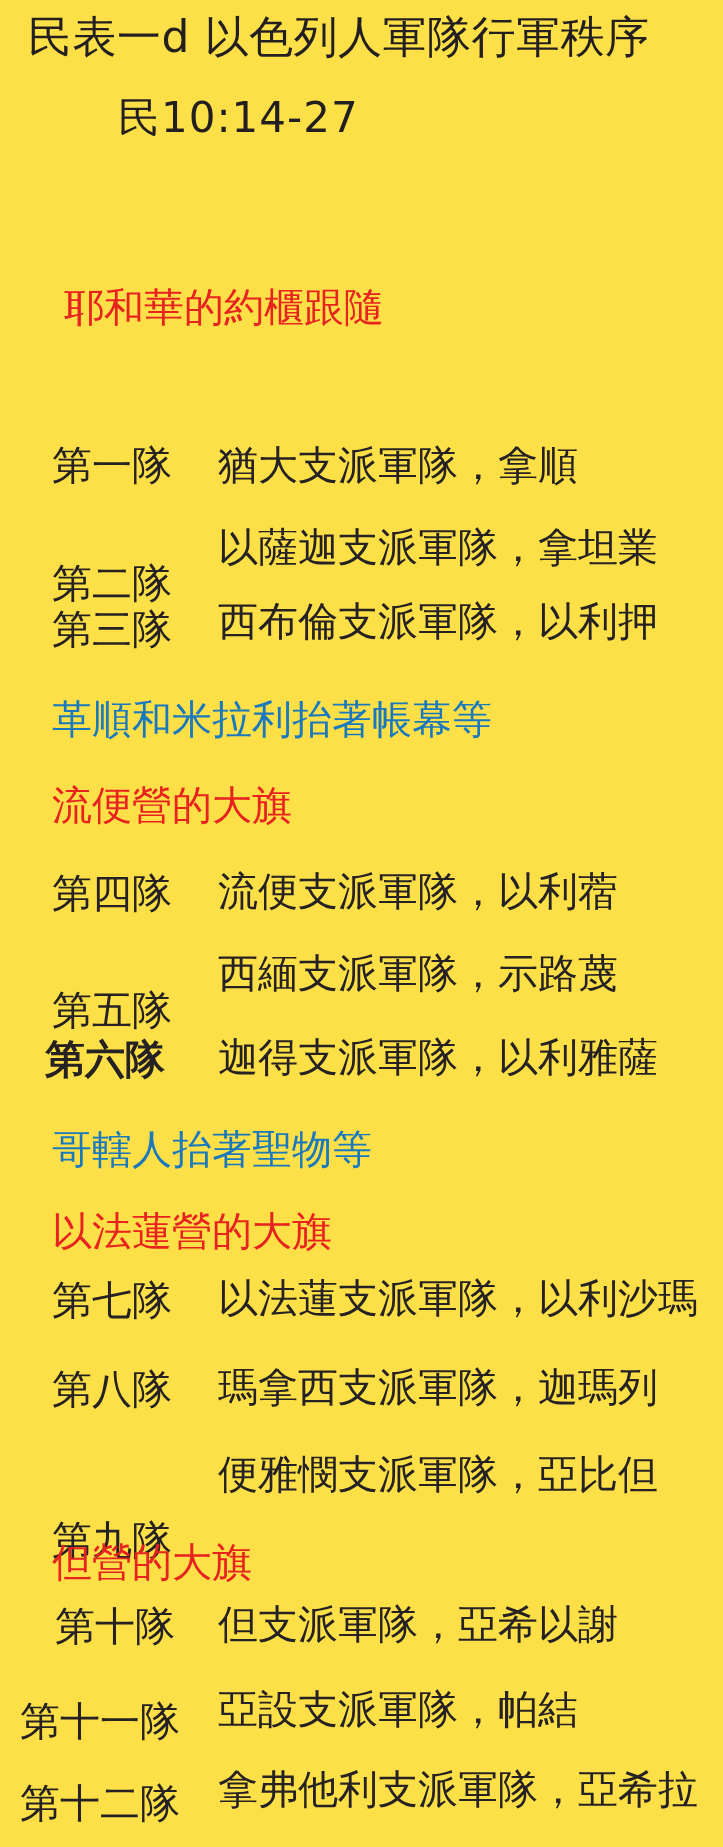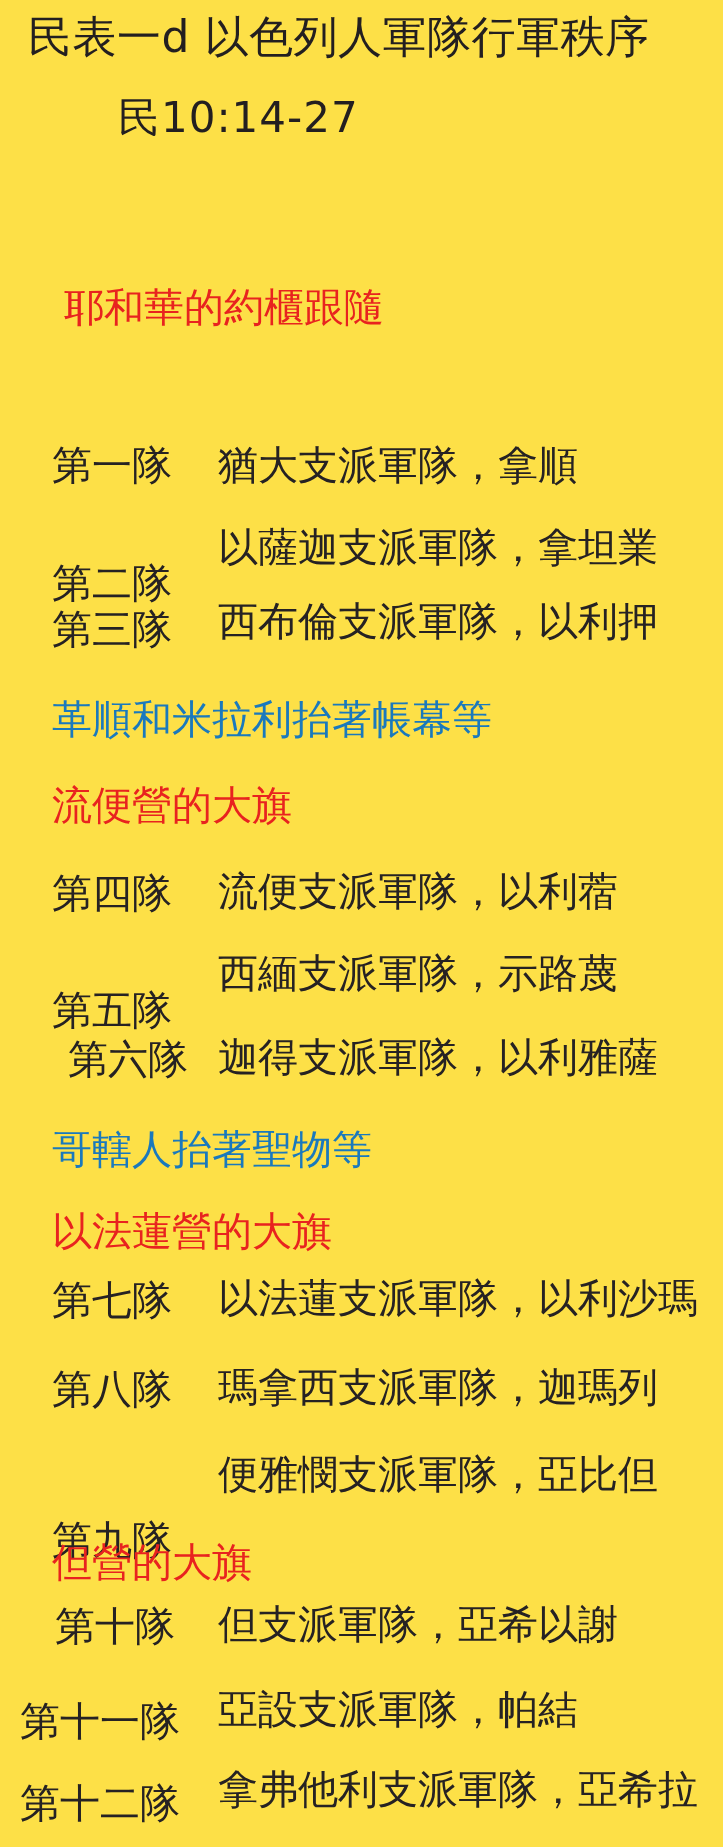--- a/index.html
+++ b/index.html
@@ -57,21 +57,21 @@
 
   <div class="line levite-blue" style="left:52px; top:698px;">革順和米拉利抬著帳幕等</div>
   <div class="line camp-red" style="left:52px; top:784px;">流便營的大旗</div>
 
   <div class="line squad-label" style="left:52px; top:872px;">第四隊</div>
   <div class="line squad-desc" style="left:218px; top:870px;">流便支派軍隊，以利蓿</div>
 
   <div class="line squad-label" style="left:52px; top:954px;margin-top:35px;">第五隊</div>
   <div class="line squad-desc" style="left:218px; top:952px;">西緬支派軍隊，示路蔑</div>
 
-  <div class="line squad-label" style="left:68px; top:1038px;">第六隊</div>
+  <div class="line squad-label" style="left:45px; top:1038px;font-weight:bold;">第六隊</div>
   <div class="line squad-desc" style="left:218px; top:1036px;">迦得支派軍隊，以利雅薩</div>
 
   <div class="line camp-red" style="left:52px; top:1210px;">以法蓮營的大旗</div>
   <div class="line levite-blue" style="left:52px; top:1128px;">哥轄人抬著聖物等</div>
 
   <div class="line squad-label" style="left:52px; top:1279px;">第七隊</div>
   <div class="line squad-desc" style="left:218px; top:1277px;">以法蓮支派軍隊，以利沙瑪</div>
 
   <div class="line squad-label" style="left:52px; top:1368px;">第八隊</div>
   <div class="line squad-desc" style="left:218px; top:1366px;">瑪拿西支派軍隊，迦瑪列</div>

